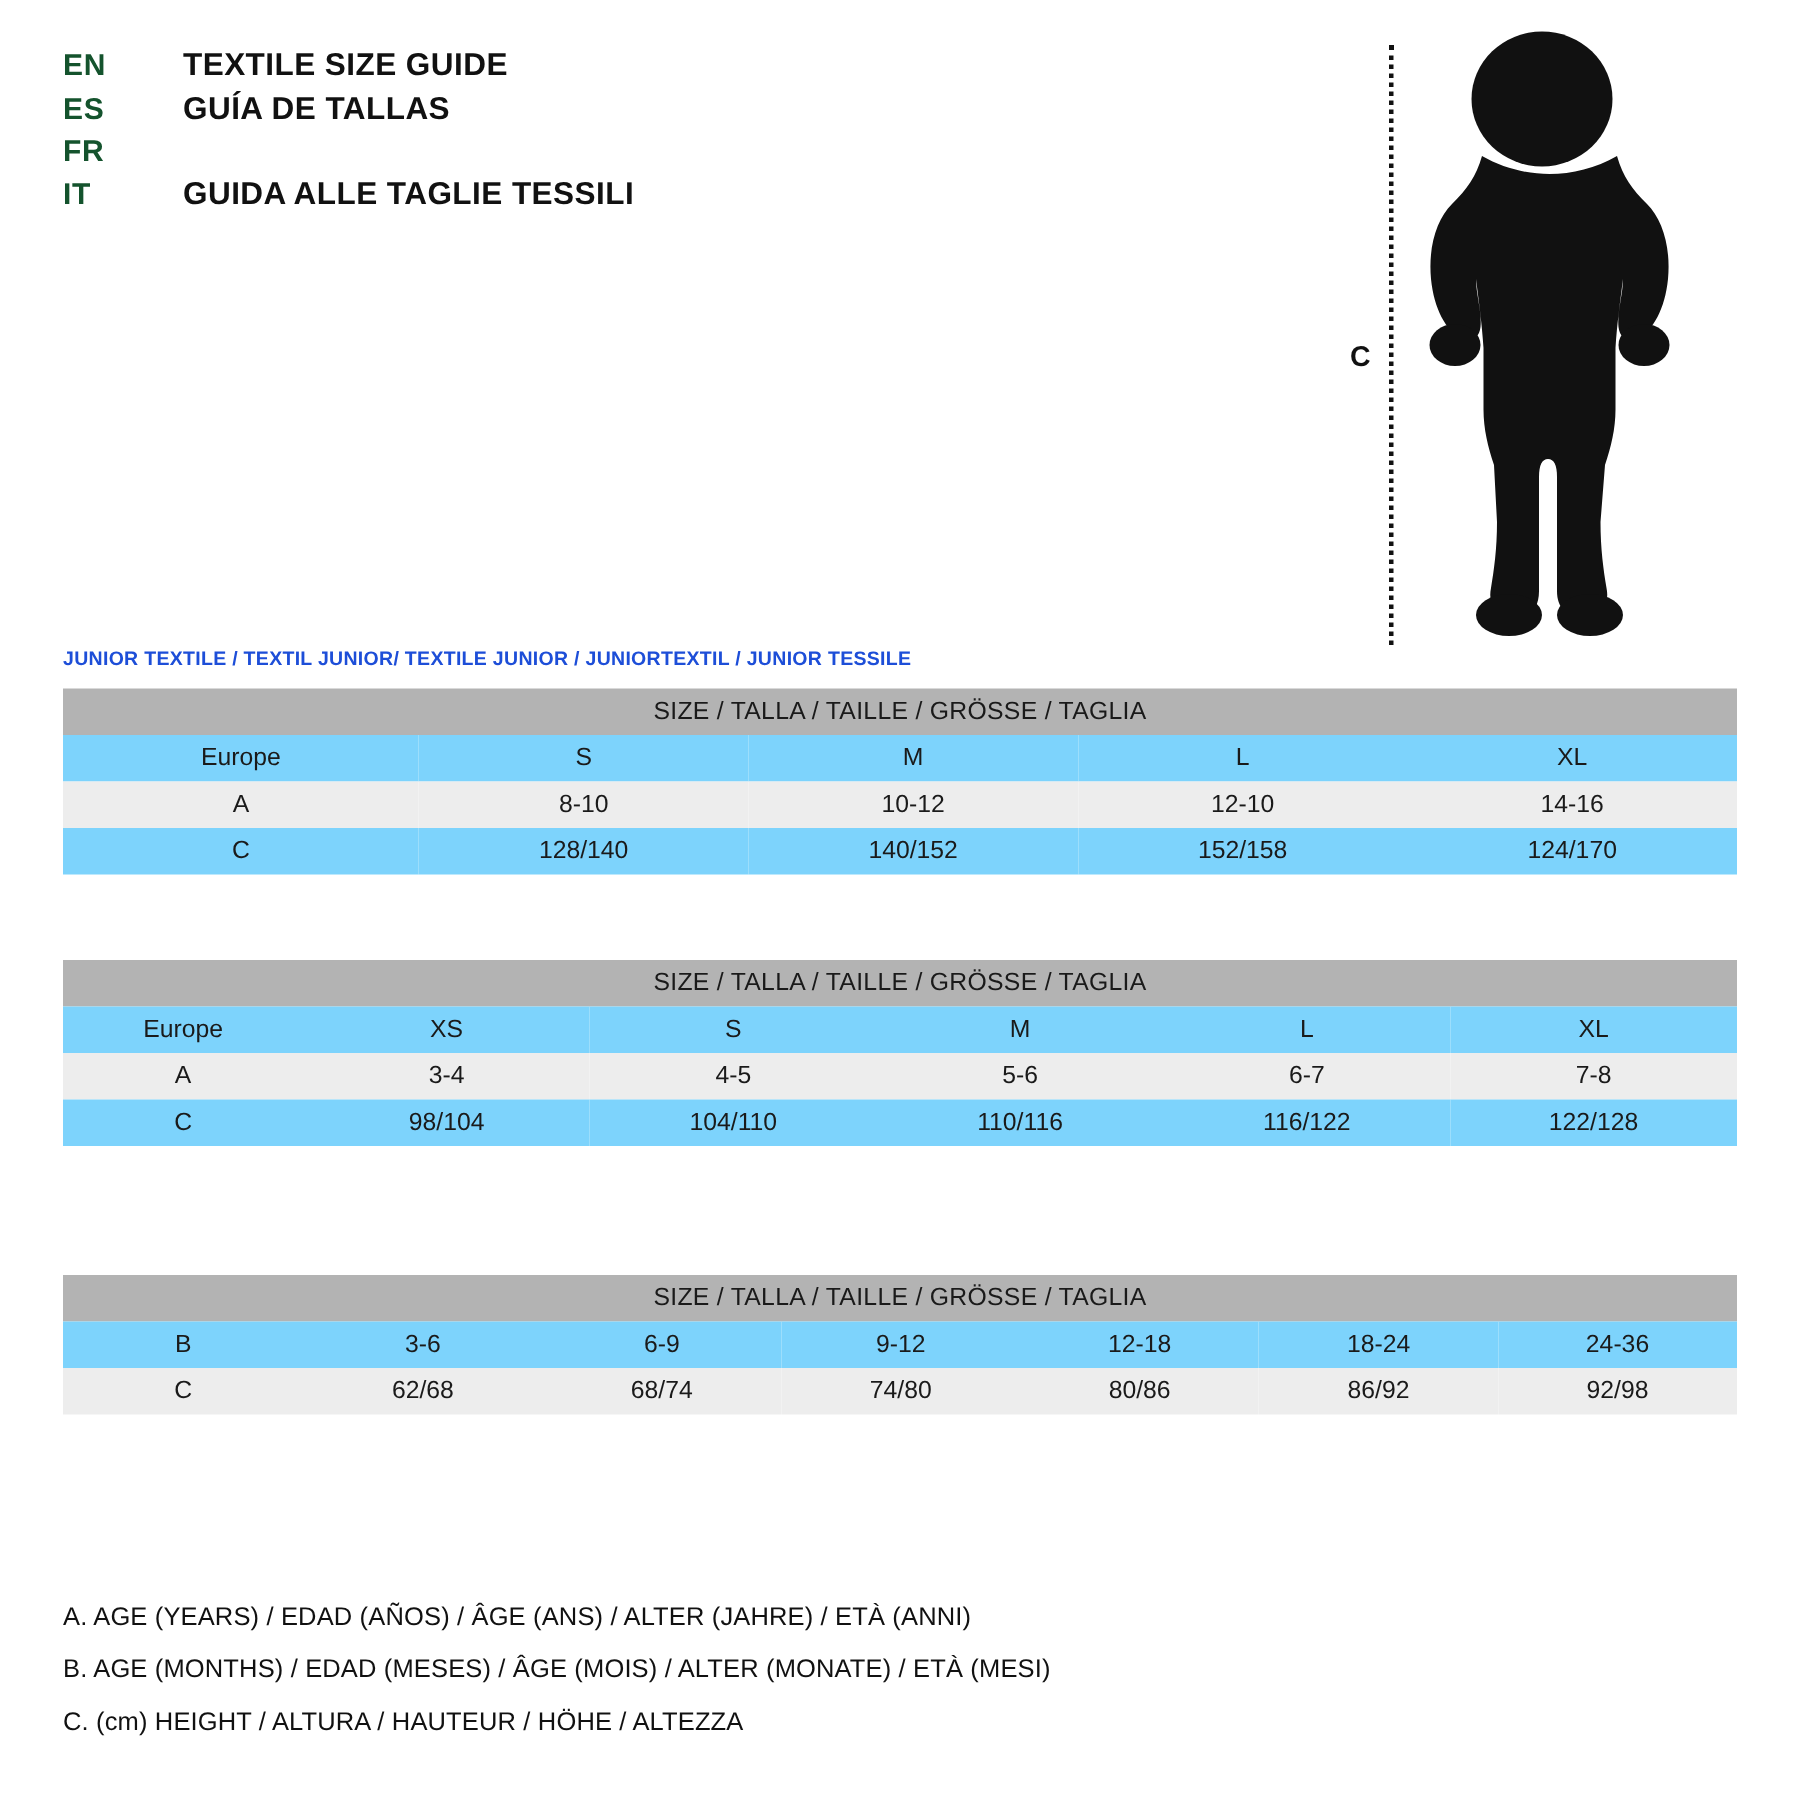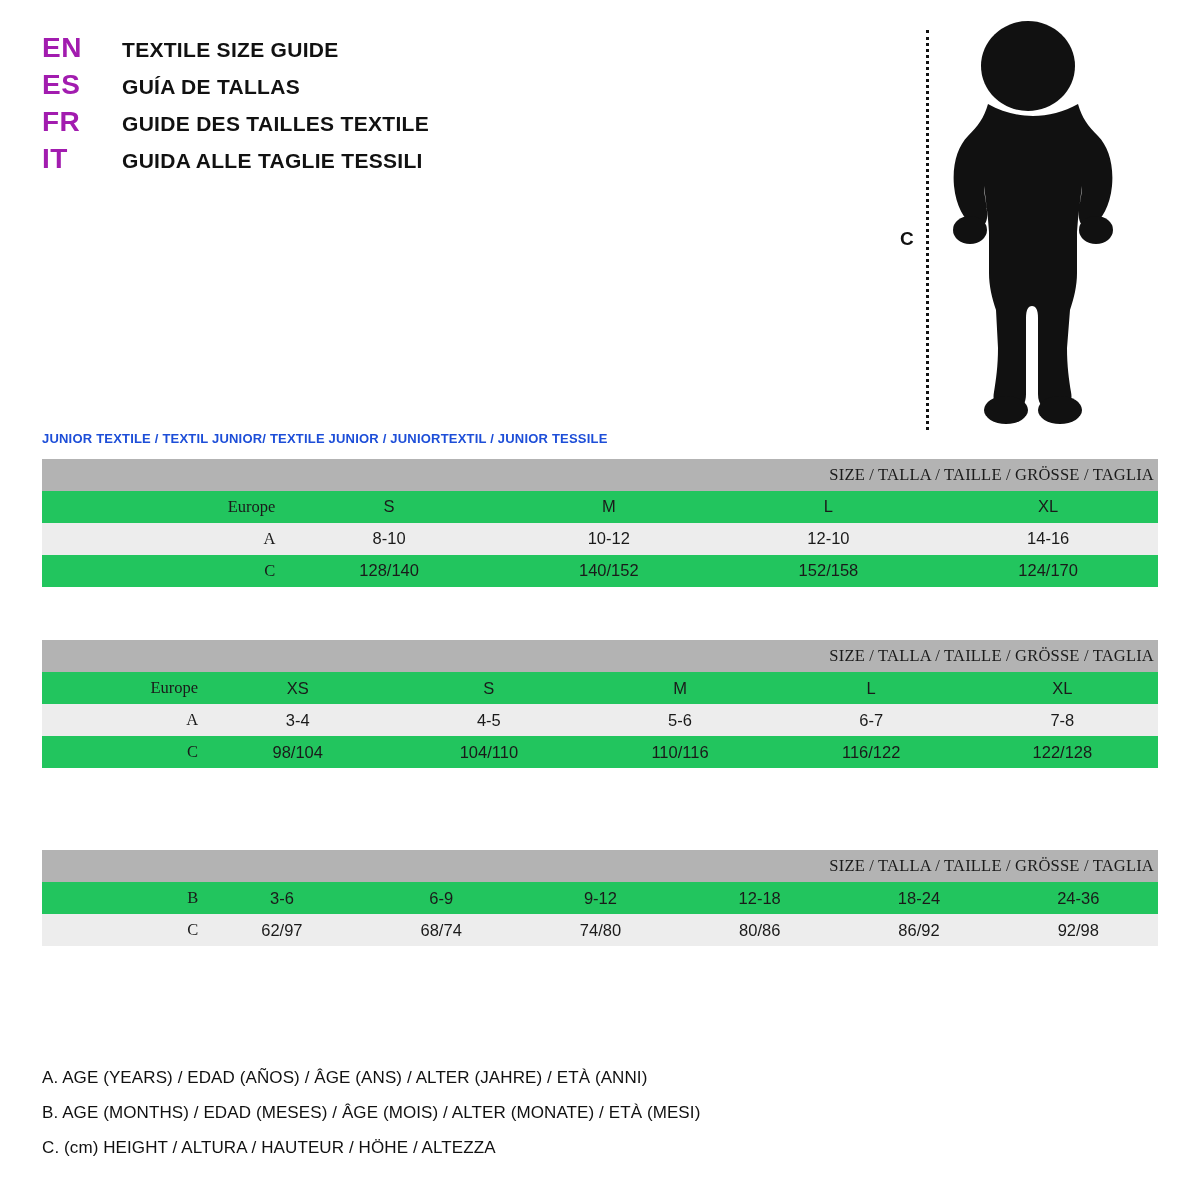--- a/index.html
+++ b/index.html
@@ -25,24 +25,24 @@
     width: 620px;
   }
   .title-row {
     display: flex;
     align-items: baseline;
     margin-bottom: 5px;
   }
   .title-lang {
     width: 80px;
     flex: 0 0 80px;
-    font-size: 28px;
+    font-size: 20px;
     font-weight: 700;
     letter-spacing: 0.5px;
-    color: #a21caf;
+    color: #14532d;
   }
   .title-text {
     font-size: 21px;
     font-weight: 700;
     letter-spacing: 0.3px;
     color: #111;
     text-transform: uppercase;
     white-space: nowrap;
   }
 
@@ -102,26 +102,25 @@
     padding: 6px 4px 6px 4px;
     height: 30px;
   }
   tr.band-head td {
     background: #b3b3b3;
     font-weight: 400;
     font-size: 16.5px;
     color: #1a1a1a;
     letter-spacing: 0.2px;
   }
-  tr.row-white td { background: #22c55e; }
+  tr.row-white td { background: #7dd3fc; }
   tr.row-grey td  { background: #ededed; }
   td.lead {
     padding-left: 6px;
-    text-align: right;
-    font-family: Liberation Serif, serif;
+    text-align: center;
   }
   td.cellc { text-align: center; }
 
   
   .t-junior { width: 825px; }
   .t-junior col.c0 { width: 175px; }
   .t-junior col.cx { width: 162px; }
 
   
   .t-children { width: 1116px; }
@@ -157,21 +156,20 @@
     <div class="title-row">
       <div class="title-lang">EN</div>
       <div class="title-text">TEXTILE SIZE GUIDE</div>
     </div>
     <div class="title-row">
       <div class="title-lang">ES</div>
       <div class="title-text">GUÍA DE TALLAS</div>
     </div>
     <div class="title-row">
       <div class="title-lang">FR</div>
-      <div class="title-text">GUIDE DES TAILLES TEXTILE</div>
     </div>
     <div class="title-row">
       <div class="title-lang">IT</div>
       <div class="title-text">GUIDA ALLE TAGLIE TESSILI</div>
     </div>
   </div>
 
   <div class="figure-area">
     <div class="figure-c-label">C</div>
     <div class="figure-dashline"></div>
@@ -324,21 +322,21 @@
           <td class="lead">B</td>
           <td class="cellc">3-6</td>
           <td class="cellc">6-9</td>
           <td class="cellc">9-12</td>
           <td class="cellc">12-18</td>
           <td class="cellc">18-24</td>
           <td class="cellc">24-36</td>
         </tr>
         <tr class="row-grey">
           <td class="lead">C</td>
-          <td class="cellc">62/97</td>
+          <td class="cellc">62/68</td>
           <td class="cellc">68/74</td>
           <td class="cellc">74/80</td>
           <td class="cellc">80/86</td>
           <td class="cellc">86/92</td>
           <td class="cellc">92/98</td>
         </tr>
       </tbody>
     </table>
   </div>
 

